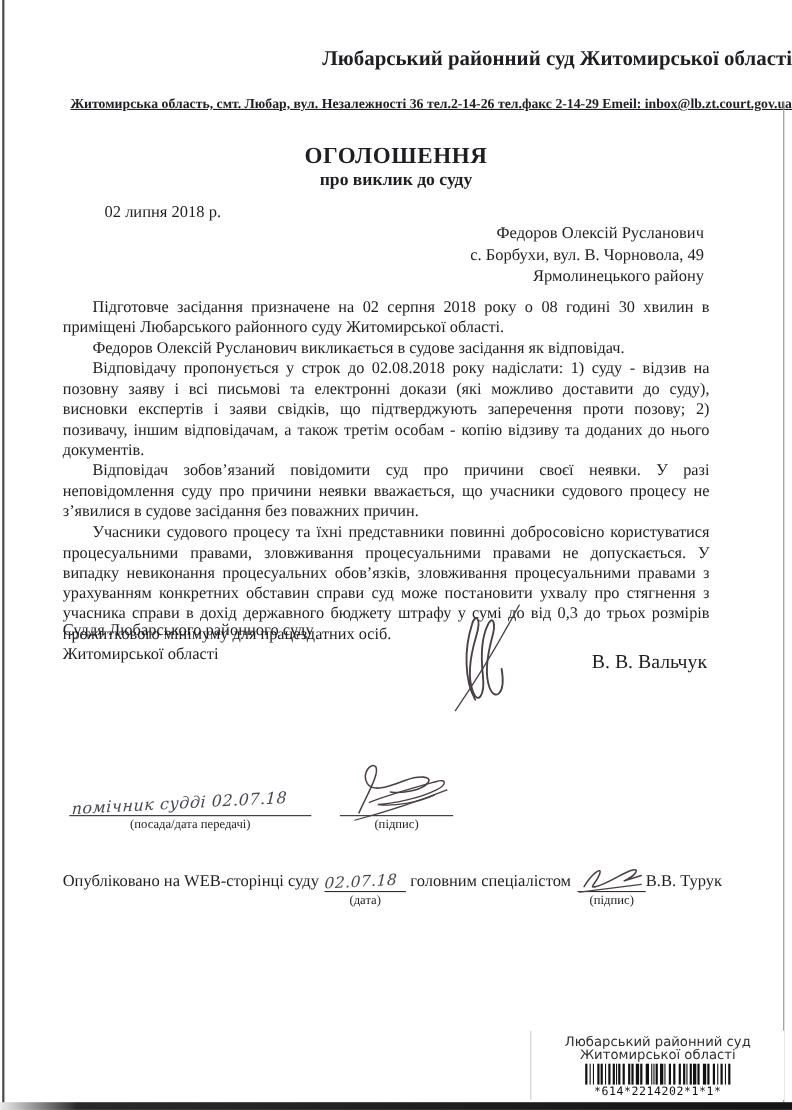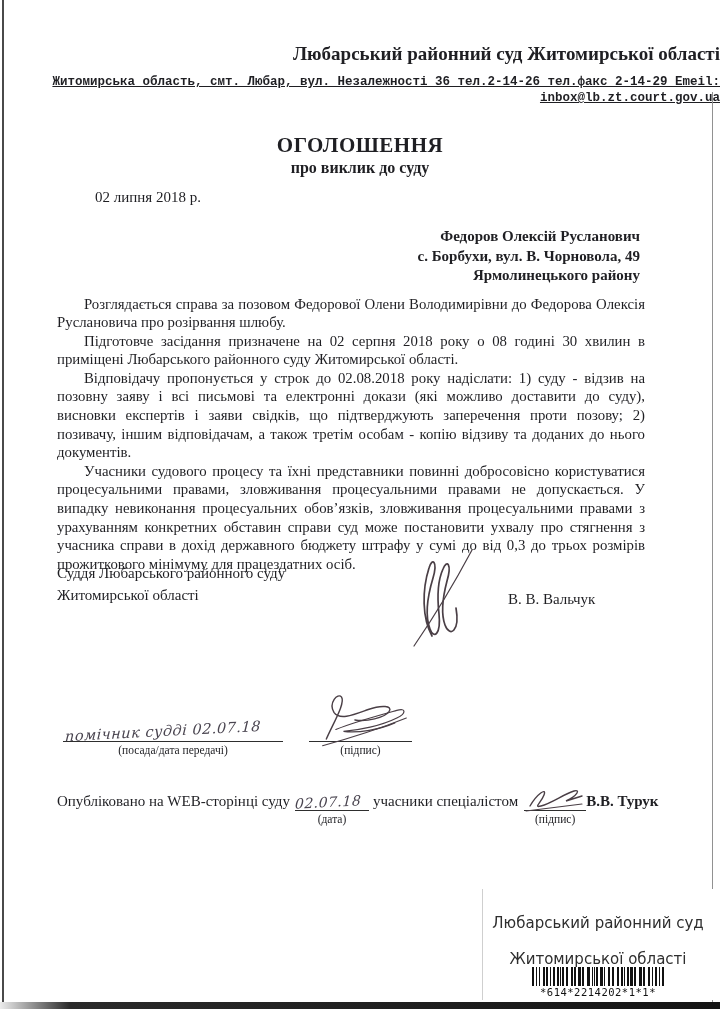--- a/index.html
+++ b/index.html
@@ -13,37 +13,37 @@
   }
   
   .scan-edge-left  { position:absolute; left:2px; top:0; width:2px; height:1009px; background:#4a4a4a; }
   .scan-edge-right { position:absolute; left:712px; top:92px; width:1px; height:910px; background:#919191; }
   .scan-edge-bottom{ position:absolute; left:0; bottom:0; width:720px; height:7px;
                      background:linear-gradient(90deg,#ececec 0,#2a2a2a 70px,#141414 100%); }
 
   
   .header { text-align:right; padding-top:42px; }
   .court-name { font-size:19px; font-weight:bold; line-height:24px; }
-  .court-address { font-size:12.5px; font-weight:bold; text-decoration:underline; line-height:16px; margin-top:8px;font-family:Liberation Mono, monospace; }
+  .court-address { font-size:12.5px; font-weight:bold; text-decoration:underline; line-height:16px; margin-top:20px; }
 
   
   .doc-title { text-align:center; font-size:21px; font-weight:bold; margin-top:26px; line-height:26px; letter-spacing:0.5px; }
   .doc-subtitle { text-align:center; font-size:16px; font-weight:bold; line-height:20px; }
 
   .date-line { margin:10px 0 0 95px; font-size:15px; line-height:19px; }
 
-  .addressee { margin:20px 80px 0 0; text-align:right; font-size:15px; line-height:19.5px;font-weight:bold; }
+  .addressee { margin:0 80px 0 0; text-align:right; font-size:15px; line-height:19.5px; }
 
   
   .body-text { margin:9px 75px 0 57px; font-size:14.8px; line-height:18.6px; text-align:justify; }
   .body-text p { margin:0; text-indent:27px; }
 
   
   .judge-left { position:absolute; left:57px; top:563px; font-size:15px; line-height:21.5px; }
-  .judge-name { position:absolute; left:508px; top:591px; font-size:15px; }
+  .judge-name { position:absolute; left:538px; top:591px; font-size:18px; }
   .sig-judge  { position:absolute; left:396px; top:548px; width:82px; height:100px; }
 
   
   .row-label { font-size:15px; white-space:nowrap; }
   .field { text-align:center; position:relative; }
   .blank { border-bottom:1.3px solid #2e2e2e; position:relative; }
   .caption { font-size:11.5px; line-height:13px; margin-top:2px; color:#232327; }
   .hw {
     font-family:"DejaVu Serif", serif; font-style:italic; color:#4a4550;
     display:inline-block; transform:rotate(-3deg) skewX(-6deg); letter-spacing:0.5px; white-space:nowrap;
@@ -62,29 +62,29 @@
   .f-pib svg { position:absolute; left:0; bottom:-4px; }
 
   .publish-row { position:absolute; left:57px; top:784px; display:flex; align-items:flex-start; }
   .publish-row .row-label { padding-top:9px; }
   .f-date { width:74px; margin-left:5px; }
   .f-date .blank { height:26px; }
   .f-date .hw { position:absolute; left:0; bottom:0; font-size:14px; }
   .f-pubsig { width:62px; margin-left:6px; }
   .f-pubsig .blank { height:26px; }
   .f-pubsig svg { position:absolute; left:0; bottom:-4px; }
-  .specialist-name { padding-top:9px; font-size:15px; white-space:nowrap;font-weight:bold; }
+  .specialist-name { padding-top:9px; font-size:15px; white-space:nowrap; }
 
   
   .barcode-label {
     position:absolute; right:7px; bottom:9px; width:228px;
     text-align:center; font-family:"DejaVu Sans", sans-serif;
     border-left:1px solid #cfcfcf; padding:4px 1px 1px 1px; background:#fff;
   }
-  .bc-line { font-size:15px; line-height:12px; color:#2e2e2e;margin-top:24px; }
+  .bc-line { font-size:12px; line-height:12px; color:#2e2e2e; }
   .bc-bars { height:19px; margin-top:2px; display:flex; justify-content:center; align-items:stretch; }
   .bc-bars i { display:block; background:#111; }
   .bc-code { font-size:10.5px; line-height:13px; font-family:"DejaVu Sans Mono", monospace; letter-spacing:0.5px; color:#111; }
 
   svg.sig path { fill:none; stroke:#4a3f46; stroke-linecap:round; }
 </style>
 </head>
 <body>
 
 <div class="scan-edge-left"></div>
@@ -101,23 +101,24 @@
 
 <div class="date-line">02 липня 2018 р.</div>
 
 <div class="addressee">
   <div>Федоров Олексій Русланович</div>
   <div>с. Борбухи, вул. В. Чорновола, 49</div>
   <div>Ярмолинецького району</div>
 </div>
 
 <div class="body-text">
-  <p>Розглядається справа за позовом Федорової Олени Володимирівни до Федорова Олексія Руслановича про розірвання шлюбу.</p>
   <p>Підготовче засідання призначене на 02 серпня 2018 року о 08 годині 30 хвилин в приміщені Любарського районного суду Житомирської області.</p>
+  <p>Федоров Олексій Русланович викликається в судове засідання як відповідач.</p>
   <p>Відповідачу пропонується у строк до 02.08.2018 року надіслати: 1) суду - відзив на позовну заяву і всі письмові та електронні докази (які можливо доставити до суду), висновки експертів і заяви свідків, що підтверджують заперечення проти позову; 2) позивачу, іншим відповідачам, а також третім особам - копію відзиву та доданих до нього документів.</p>
+  <p>Відповідач зобов’язаний повідомити суд про причини своєї неявки. У разі неповідомлення суду про причини неявки вважається, що учасники судового процесу не з’явилися в судове засідання без поважних причин.</p>
   <p>Учасники судового процесу та їхні представники повинні добросовісно користуватися процесуальними правами, зловживання процесуальними правами не допускається. У випадку невиконання процесуальних обов’язків, зловживання процесуальними правами з урахуванням конкретних обставин справи суд може постановити ухвалу про стягнення з учасника справи в дохід державного бюджету штрафу у сумі до від 0,3 до трьох розмірів прожиткового мінімуму для працездатних осіб.</p>
 </div>
 
 <div class="judge-left">
   <div>Суддя Любарського районного суду</div>
   <div>Житомирської області</div>
 </div>
 
 <svg class="sig sig-judge" viewBox="0 0 82 100">
   <path d="M36 88 C26 70 26 42 33 20 C36 9 42 13 37 30 C31 50 29 68 34 81 C38 92 45 86 43 66 C41 48 42 32 47 21 C51 11 56 16 51 33 C46 52 45 66 49 77 C54 90 64 83 60 60" stroke-width="1.7"></path>
@@ -151,21 +152,21 @@
 <div class="publish-row">
   <span class="row-label">Опубліковано на WEB-сторінці суду</span>
 
   <div class="field f-date">
     <div class="blank">
       <span class="hw">02.07.18</span>
     </div>
     <div class="caption">(дата)</div>
   </div>
 
-  <span class="row-label" style="margin-left:4px">учасники спеціалістом</span>
+  <span class="row-label" style="margin-left:4px">головним спеціалістом</span>
 
   <div class="field f-pubsig">
     <div class="blank">
       <svg class="sig" width="62" height="30" viewBox="0 0 62 30">
         <path d="M6 22 C13 10 23 3 20 11 C17 19 9 24 17 22 C28 19 40 10 50 7 C57 5 53 12 42 17 L58 12" stroke-width="1.4"></path>
         <path d="M2 27 L58 20" stroke-width="1.1"></path>
       </svg>
     </div>
     <div class="caption">(підпис)</div>
   </div>

